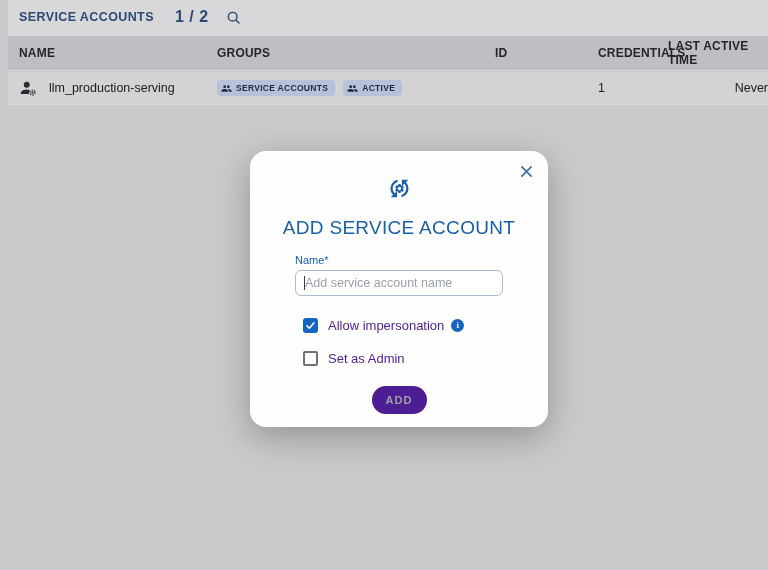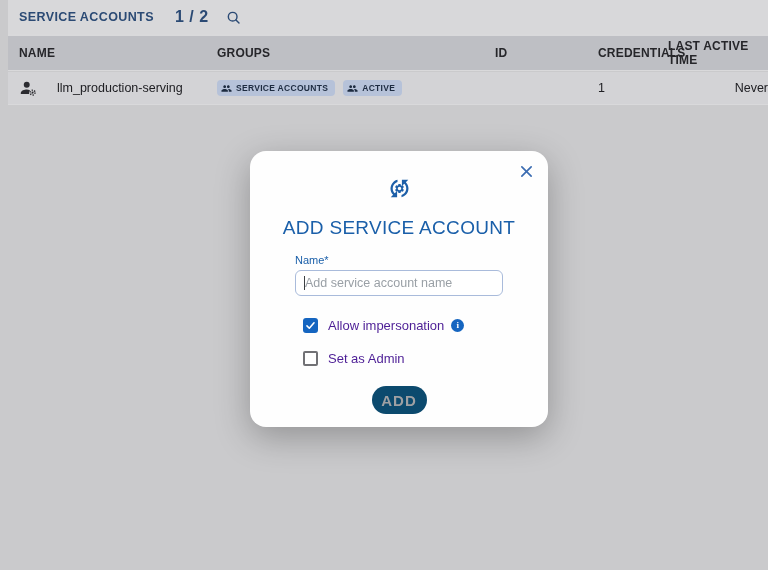--- a/index.html
+++ b/index.html
@@ -37,21 +37,21 @@
   }
   .thead .th {
     color:#26262a; font-size:12px; font-weight:700; letter-spacing:.2px;
   }
 
   .trow {
     position:absolute; left:8px; right:0; top:72px; height:33px;
     background:#d3d3d6; border-bottom:1px solid #d9d9db;
     cursor:pointer;
   }
-  .name-cell { display:flex; align-items:center; gap:20px; }
+  .name-cell { display:flex; align-items:center; gap:12px; }
   .row-text { color:#202024; font-size:12.5px; }
   .cell-val { color:#202024; font-size:12.5px; }
   .cell-last { padding-left:10px;text-align:right; }
 
   .groups-cell { display:flex; align-items:center; gap:8px; }
   .badge {
     display:inline-flex; align-items:center; gap:4px;
     background:#b6c2d9; border-radius:4px; height:16px; padding:0 7px 0 4px;
   }
   .badge span { color:#1d2b40; font-size:8.5px; font-weight:700; letter-spacing:.3px; }
@@ -96,22 +96,22 @@
   .check-label { margin-left:10px; color:#4c1d95; font-size:13px; cursor:default; }
   .info-dot {
     margin-left:7px; width:13px; height:13px; border-radius:50%;
     background:#1565c0; color:#fff; font-size:9px; font-weight:700;
     display:inline-flex; align-items:center; justify-content:center;
     font-family:"Liberation Serif", serif; cursor:pointer;
   }
 
   .add-btn {
     display:block; margin:20px auto 0; width:55px; height:28px;
-    background:#0c4a6e; border:none; border-radius:14px;
-    color:#9fa0a3; font-size:15px; font-weight:700; letter-spacing:1px;
+    background:#4c1d95; border:none; border-radius:14px;
+    color:#9fa0a3; font-size:11px; font-weight:700; letter-spacing:1px;
     font-family:"Liberation Sans", sans-serif; cursor:default;
   }
 </style>
 </head>
 <body>
 
 <div class="bg-app">
 
   <div class="topbar">
     <span class="topbar-title">SERVICE ACCOUNTS</span>

